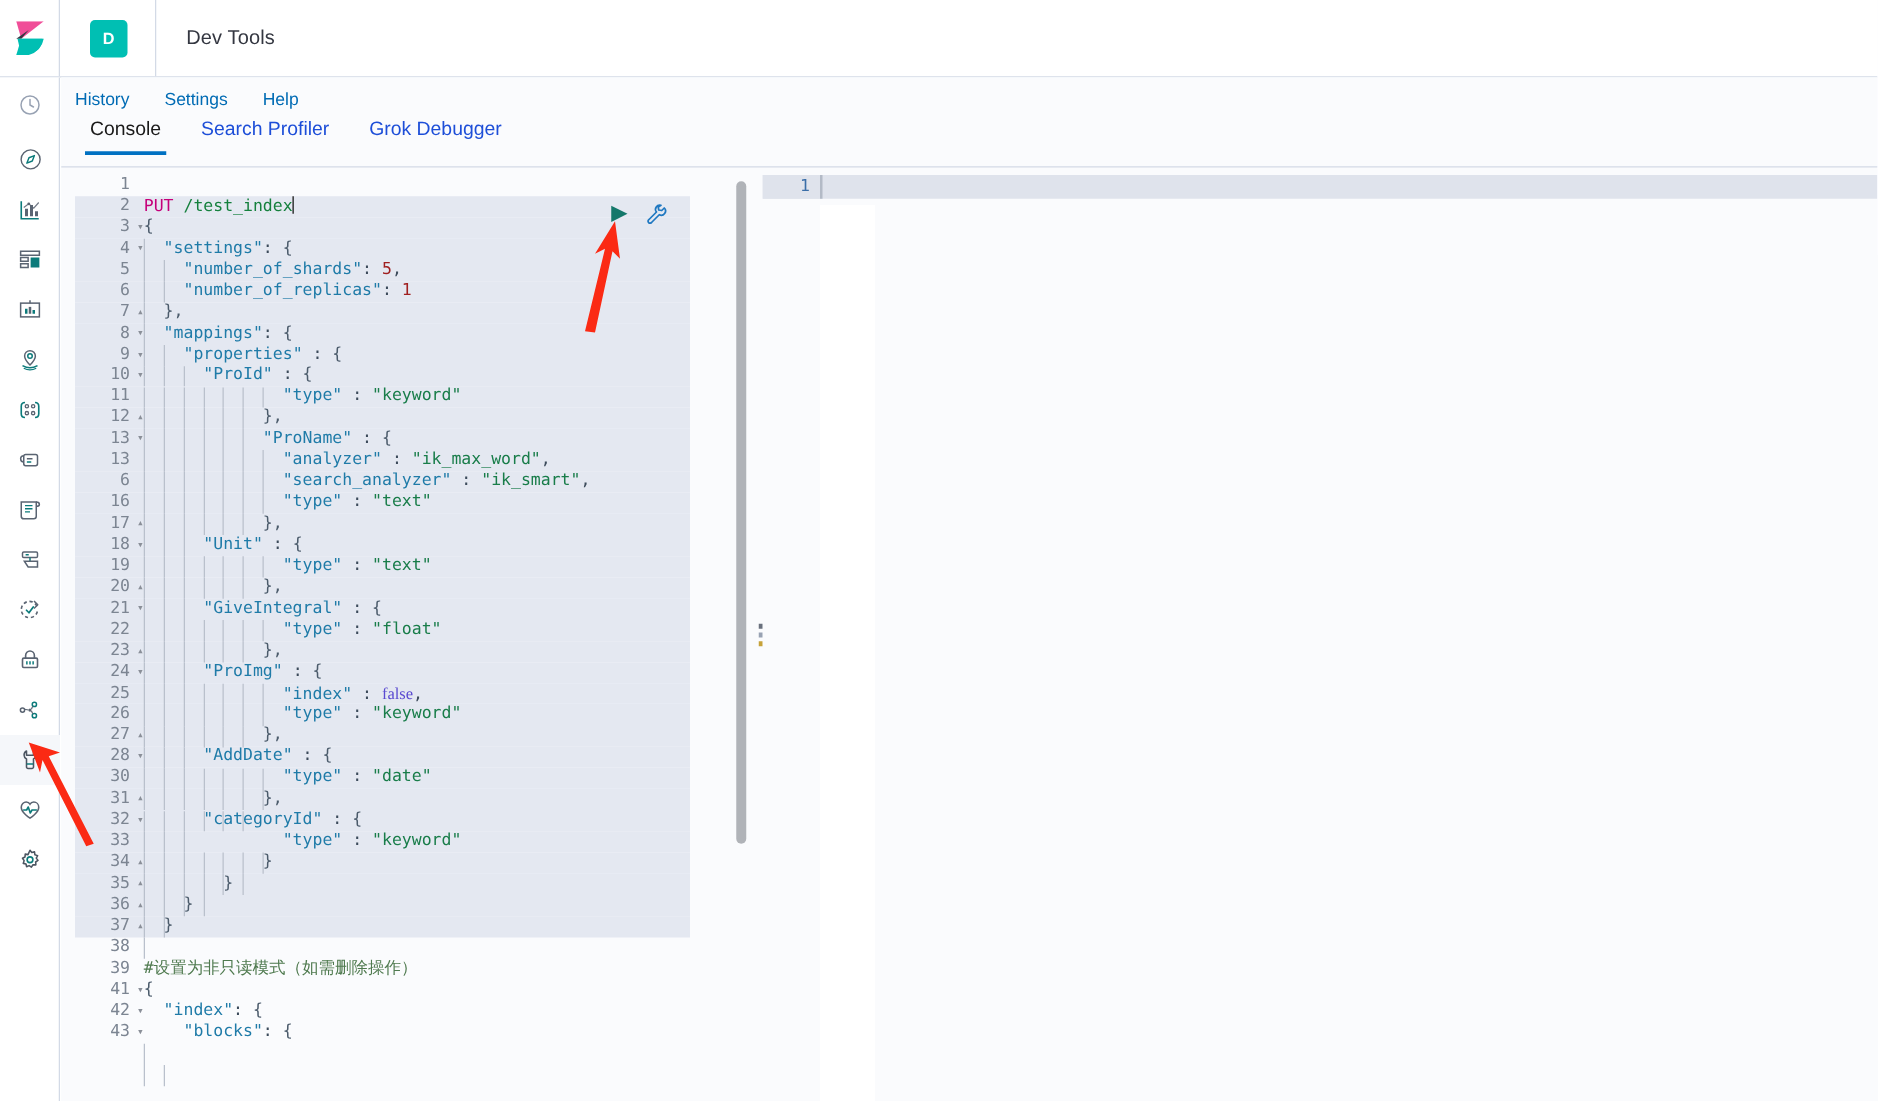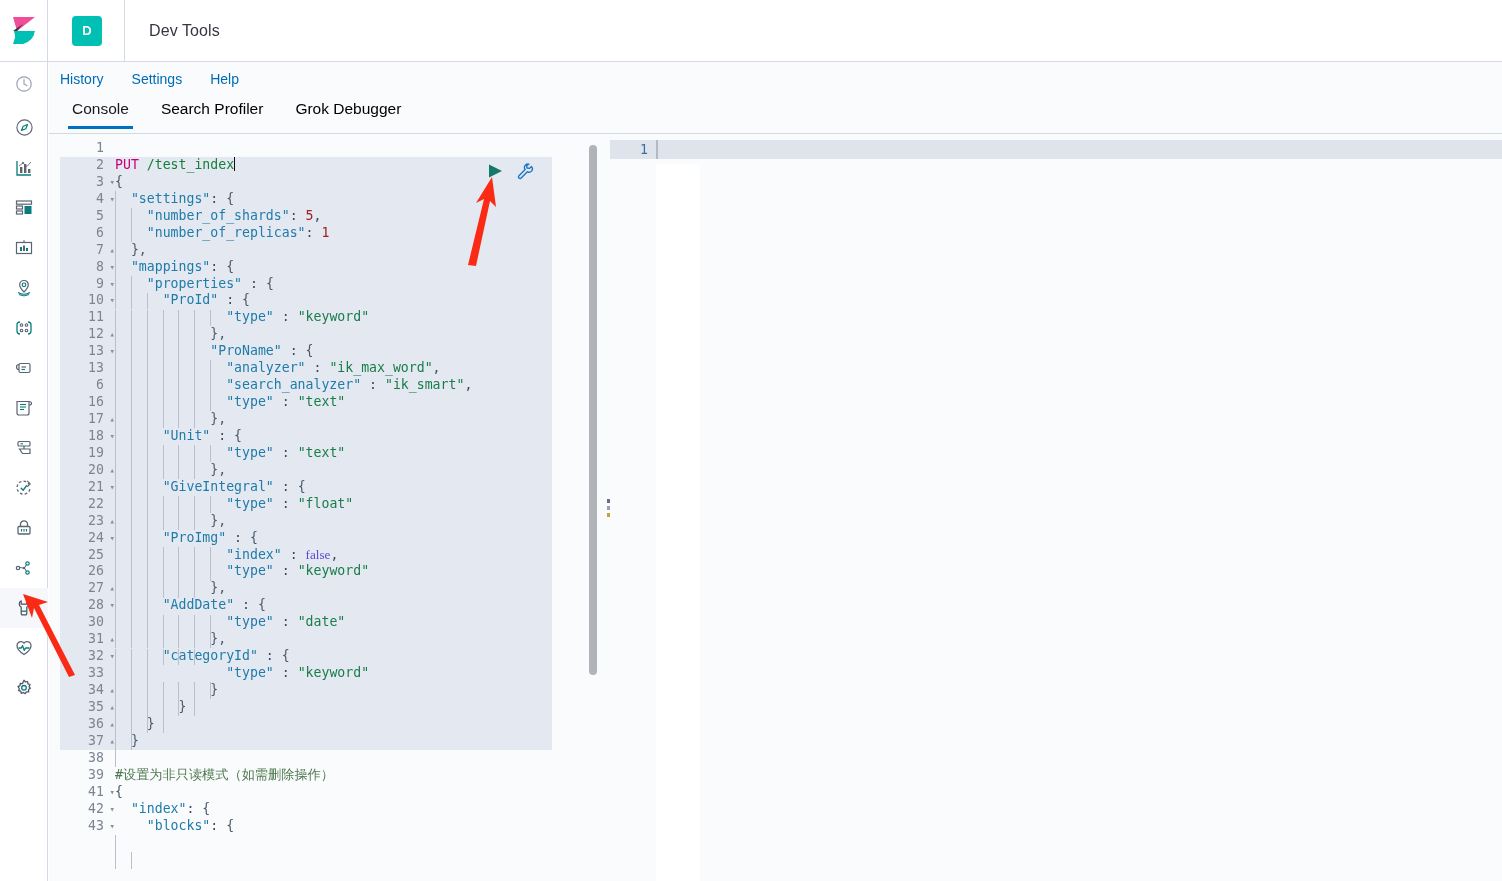--- a/index.html
+++ b/index.html
@@ -81,28 +81,28 @@
   .menubar a {
     color: #006bb4;
     font-size: 14px;
     text-decoration: none;
     margin-right: 20px;
     padding: 3px 4px;
     cursor: pointer;
   }
   .tabsbar {
     height: 39px;
-    display: flex; align-items: center;
+    display: flex; align-items: flex-start;
     padding-left: 7px;
     background: #fafbfd;
     border-bottom: 1px solid #d3dae6;
   }
   .tab {
     font-size: 15.5px;
-    color: #000000;
+    color: #1d4ed8;
     padding: 0 16px 10px 16px;
     cursor: pointer;
     position: relative;
   }
   .tab.active { color: #1a1a1a; }
   .tab.active::after {
     content: "";
     position: absolute; left: 12px; right: 12px; bottom: -1px;
     height: 3px; background: #0071c2;
   }

